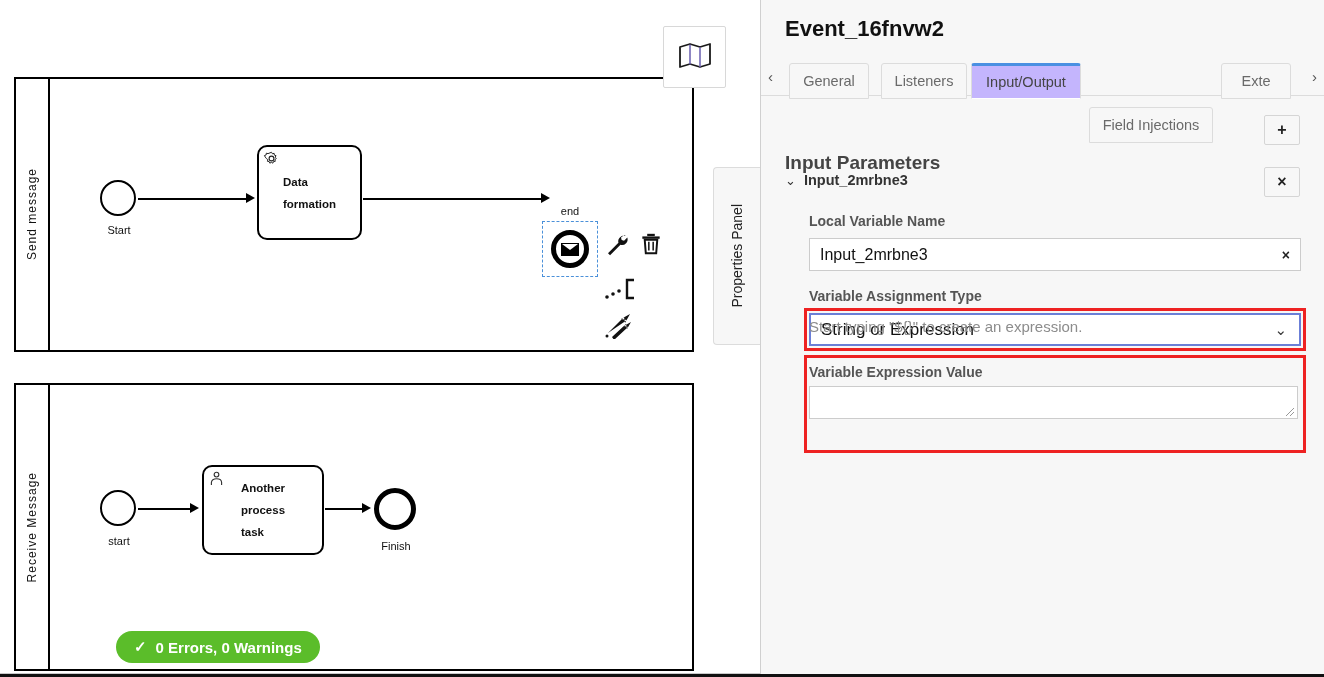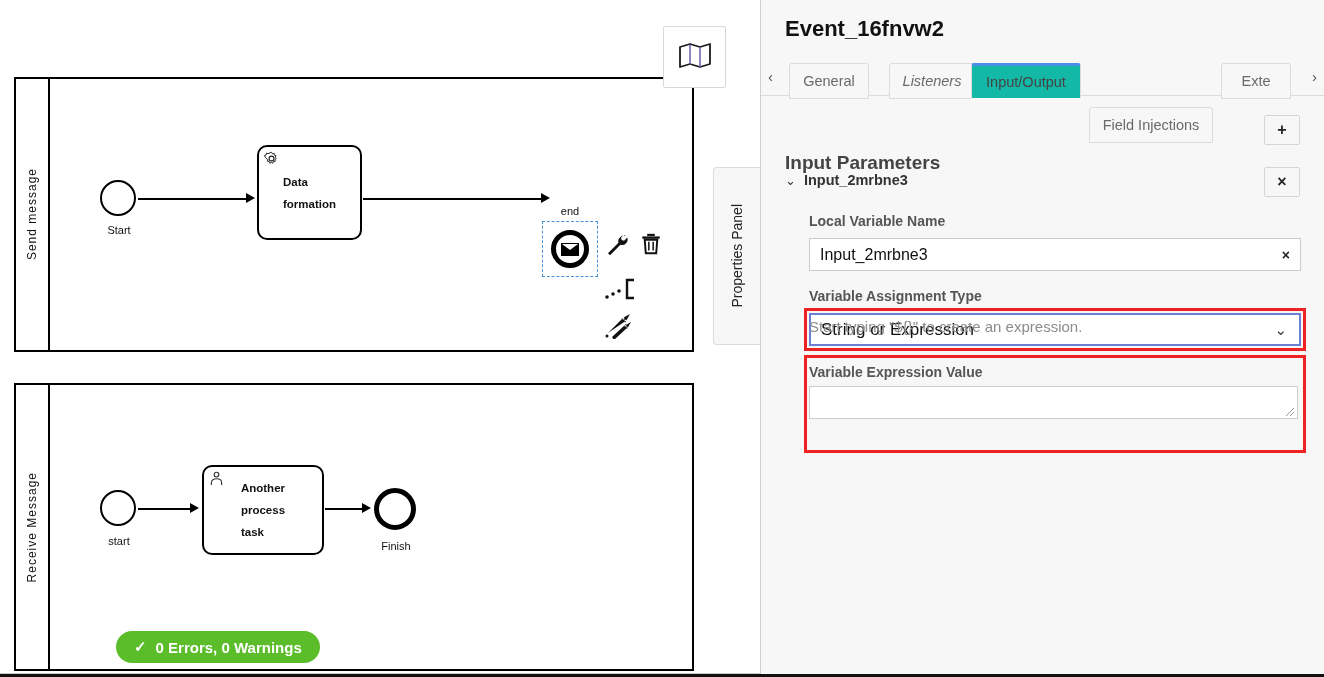--- a/index.html
+++ b/index.html
@@ -138,21 +138,21 @@
   #tab-scroll-left  { left:7px; }
   #tab-scroll-right { right:8px; }
   .tab {
     position:absolute; top:3px; height:36px;
     background:#f7f7f7; border:1px solid #dcdcdc;
     border-radius:3px 3px 0 0;
     display:flex; align-items:center; justify-content:center;
     padding:0 12px; font-size:14.5px; color:#6a6a6a; white-space:nowrap;
   }
   .tab.active {
-    background:#14b8a6; color:#444;
+    background:#c4b5fd; color:#444;
     border-top:3px solid #4a90e2;
     border-bottom:1px solid #ffffff;
     z-index:2;
   }
 
   
   #section-title {
     position:absolute; left:24px; top:115px;
     font-size:19px; font-weight:bold; color:#444;margin-top:37px;
   }
@@ -340,21 +340,21 @@
   <div id="panel-inner">
 
     <div id="element-title">Event_16fnvw2</div>
 
     <div id="tabstrip">
       <span class="tab-scroll" id="tab-scroll-left">‹</span>
 
       <div class="tab" style="left:28px; width:80px;">
         <span>General</span>
       </div>
-      <div class="tab" style="left:128px; width:86px;font-style:italic;">
+      <div class="tab" style="left:120px; width:86px;">
         <span>Listeners</span>
       </div>
       <div class="tab active" style="left:210px; width:110px;">
         <span>Input/Output</span>
       </div>
       <div class="tab" style="left:328px; width:124px;margin-top:44px;">
         <span>Field Injections</span>
       </div>
       <div class="tab" style="left:460px; width:70px;">
         <span>Exte</span>

